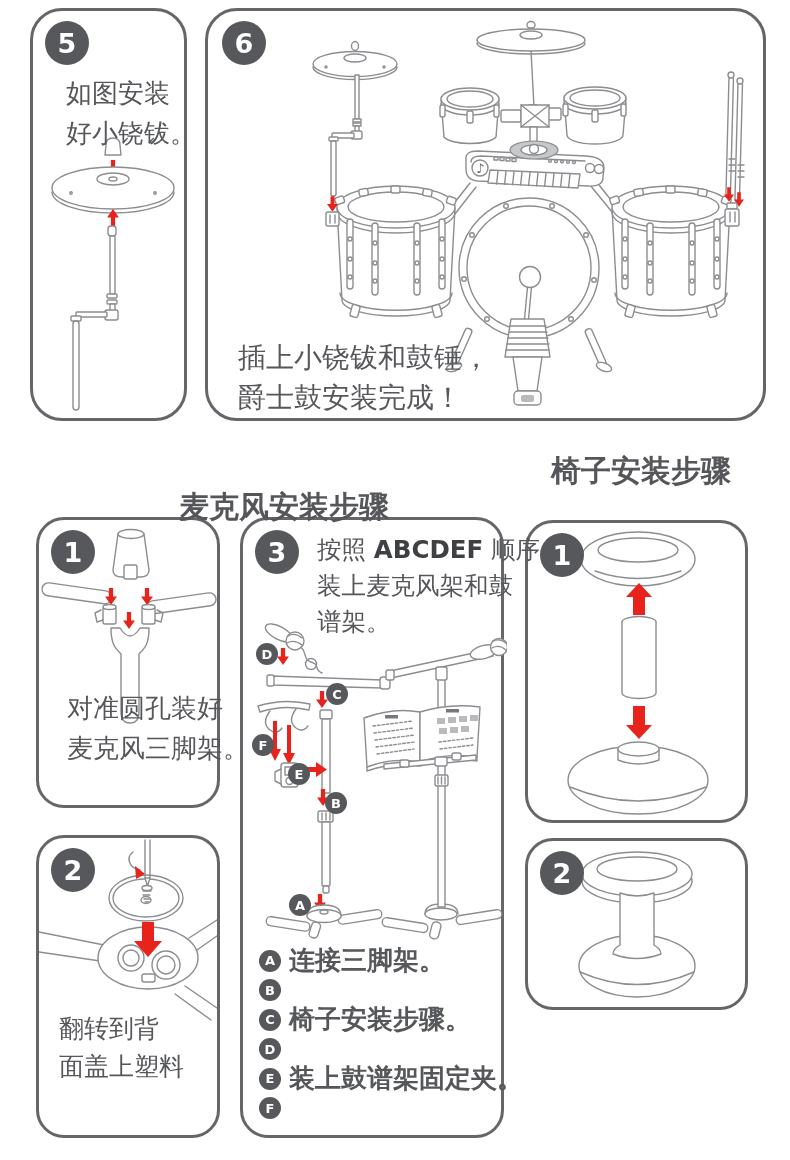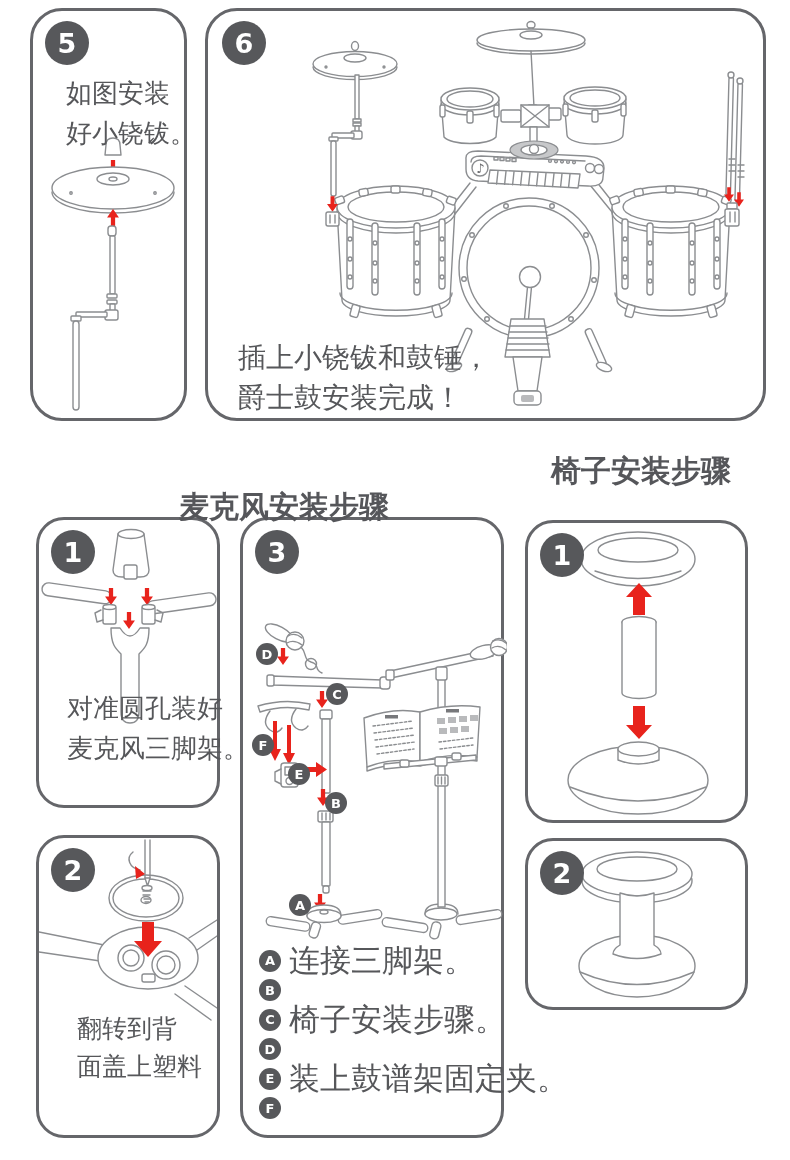--- a/index.html
+++ b/index.html
@@ -22,21 +22,21 @@
     position:absolute;width:22px;height:22px;border-radius:50%;
     background:#57585b;color:#fff;font-weight:bold;font-size:13px;
     display:flex;align-items:center;justify-content:center;z-index:3;
   }
   .cap{position:absolute;color:#56575a;z-index:2;white-space:nowrap;}
   .cap div{white-space:nowrap;margin-left:16px;}
   .heading{position:absolute;font-size:30px;font-weight:bold;color:#55565a;z-index:2;}
   .steps{position:absolute;left:16px;top:426px;z-index:2;}
   .steps .row{display:flex;align-items:center;height:29.5px;}
   .steps .mini{position:static;flex:0 0 22px;margin-right:8px;}
-  .steps .t{font-size:31px;color:#56575a;white-space:nowrap;}
+  .steps .t{font-size:26px;color:#56575a;white-space:nowrap;font-weight:bold;}
   .em{font-weight:bold;color:#3f4043;}
   svg .ln{stroke:#8b8d90;stroke-width:1.4;fill:#ffffff;stroke-linejoin:round;stroke-linecap:round;}
   svg .no{stroke:#8b8d90;stroke-width:1.4;fill:none;stroke-linejoin:round;stroke-linecap:round;}
   svg .rd{fill:#e8231c;stroke:none;}
   svg .gy{fill:#c7c8ca;stroke:#8b8d90;stroke-width:1.2;}
   svg .dk{fill:#77787b;stroke:none;}
   svg .lt{fill:#b9babc;stroke:none;}
 </style>
 </head>
 <body>
@@ -309,21 +309,21 @@
     <ellipse class="ln" cx="109.5" cy="87" rx="6.5" ry="2.5"></ellipse>
     <path class="no" d="M118,90 l6,3 -2,9 -6,-2"></path>
     <path class="ln" d="M72,108 C72,124 76,128 82,134 L82,192 Q82,203 91,203 Q100,203 100,192 L100,134 C106,128 110,124 110,108 L101,108 Q91,124 81,108 Z"></path>
   </svg>
 </div>
 
 <div class="panel" style="left:36px;top:835px;width:184px;height:303px;border-radius:28px;">
   <div class="badge" style="left:12px;top:10px;">
       <span>2</span>
     </div>
-  <div class="cap" style="left:22px;top:172px;font-size:25px;line-height:38px;">
+  <div class="cap" style="left:4px;top:172px;font-size:25px;line-height:38px;">
     <div>翻转到背</div>
     <div>面盖上塑料</div>
   </div>
   <svg width="178" height="297" viewBox="0 0 178 297">
     <path class="no" d="M150,100 L178,82 M158,112 L178,98 M70,108 L0,94 M68,124 L0,114 M146,148 L178,170 M136,156 L172,182"></path>
     <ellipse class="ln" cx="109" cy="120" rx="50" ry="31"></ellipse>
     <circle class="ln" cx="92" cy="120" r="13"></circle>
       <circle class="no" cx="92" cy="120" r="8"></circle>
     <circle class="ln" cx="127" cy="127" r="14"></circle>
       <circle class="no" cx="127" cy="127" r="9"></circle>
@@ -339,20 +339,25 @@
     <path class="no" stroke="#e8231c" stroke-width="4" fill="none" d="M94,14 A15,11 0 0 0 101,32"></path>
     <polygon class="rd" points="96,28 106,36 97,41"></polygon>
     <polygon class="rd" points="103,84 115,84 115,103 123,103 109,119 95,103 103,103"></polygon>
   </svg>
 </div>
 
 <div class="panel" style="left:240px;top:517px;width:264px;height:621px;border-radius:28px;">
   <div class="badge" style="left:12px;top:10px;">
       <span>3</span>
     </div>
+  <div class="cap" style="left:58px;top:12px;font-size:24.5px;line-height:36px;">
+    <div><span>按照 </span><span class="em">ABCDEF</span><span> 顺序</span></div>
+    <div>装上麦克风架和鼓</div>
+    <div>谱架。</div>
+  </div>
 
   <svg style="top:101px;" width="264" height="322" viewBox="0 0 264 322">
 
     <ellipse class="ln" cx="36" cy="12" rx="15" ry="6.5" transform="rotate(28 36 12)"></ellipse>
     <circle class="ln" cx="52" cy="20" r="9"></circle>
     <path class="no" d="M45,15 Q52,11 59,17 M44,22 Q51,18 59,24"></path>
     <path class="no" d="M58,26 C64,32 60,38 68,41 C78,44 70,48 79,52"></path>
     <circle class="no" cx="68" cy="43" r="5.5"></circle>
     <use href="#arr" class="rd" width="12" height="17" transform="translate(34,27)"></use>
     <path class="ln" d="M29,55 L139,59 L139,67 L29,64 Z"></path>

